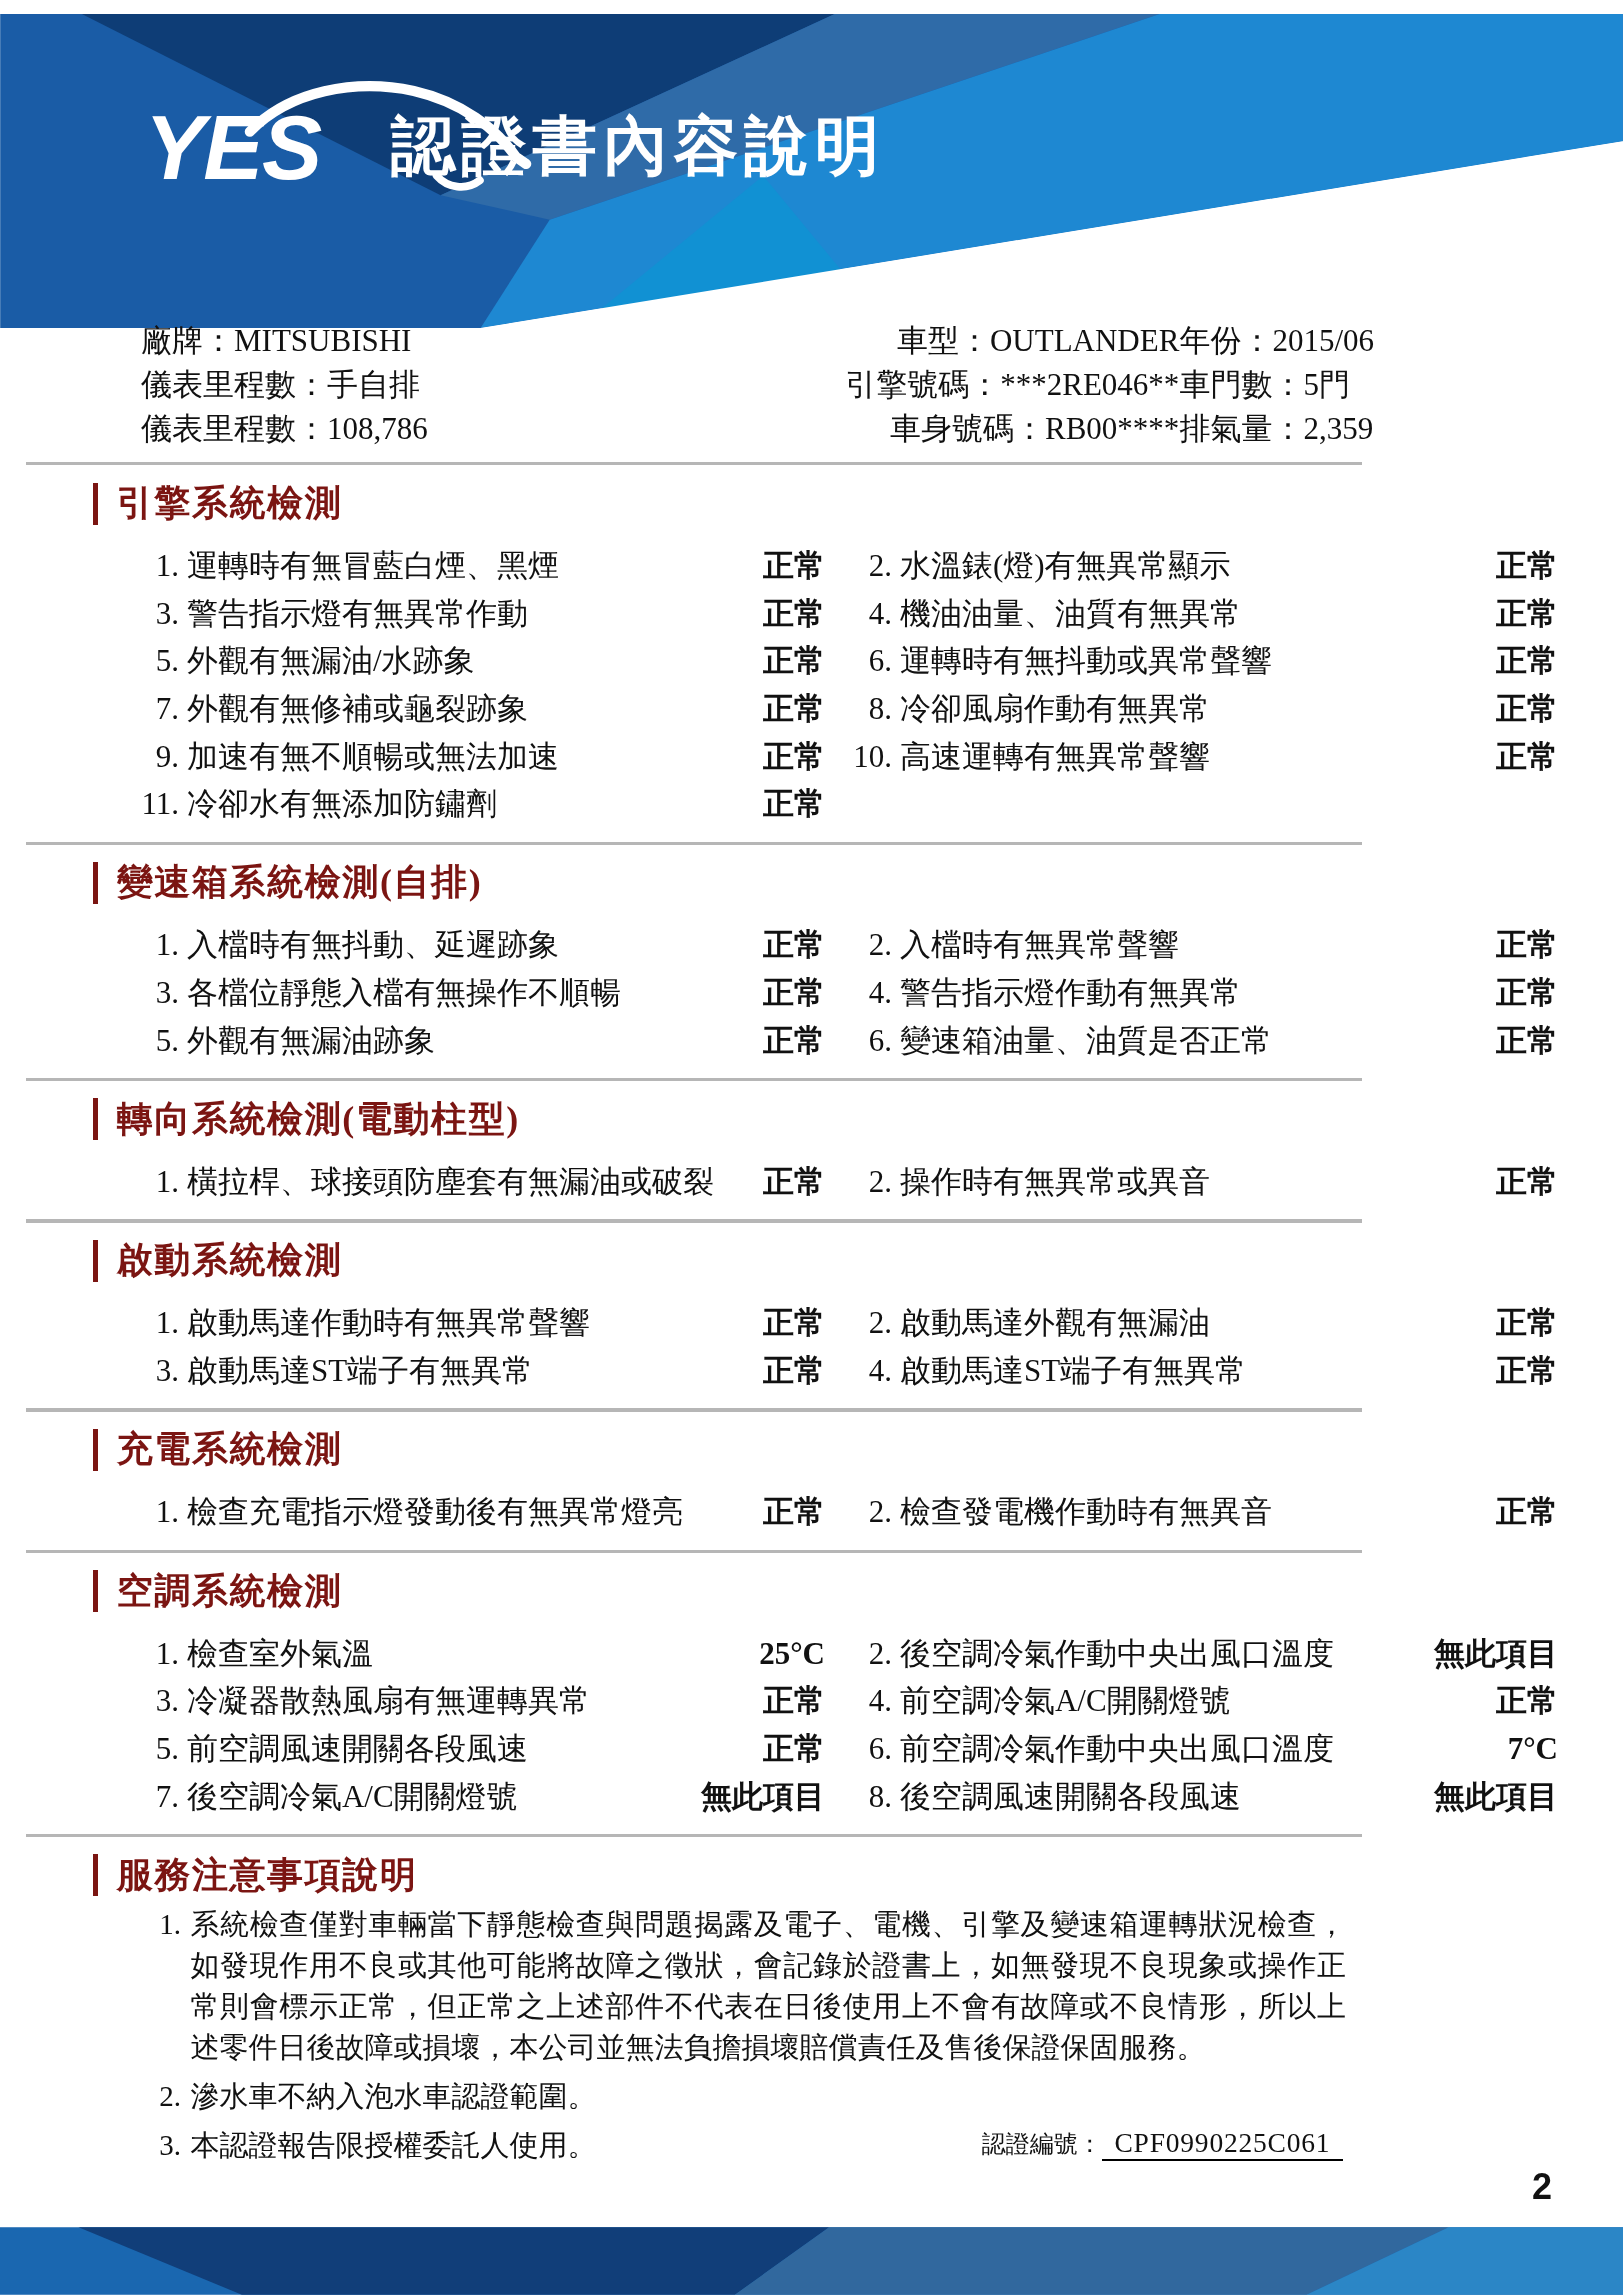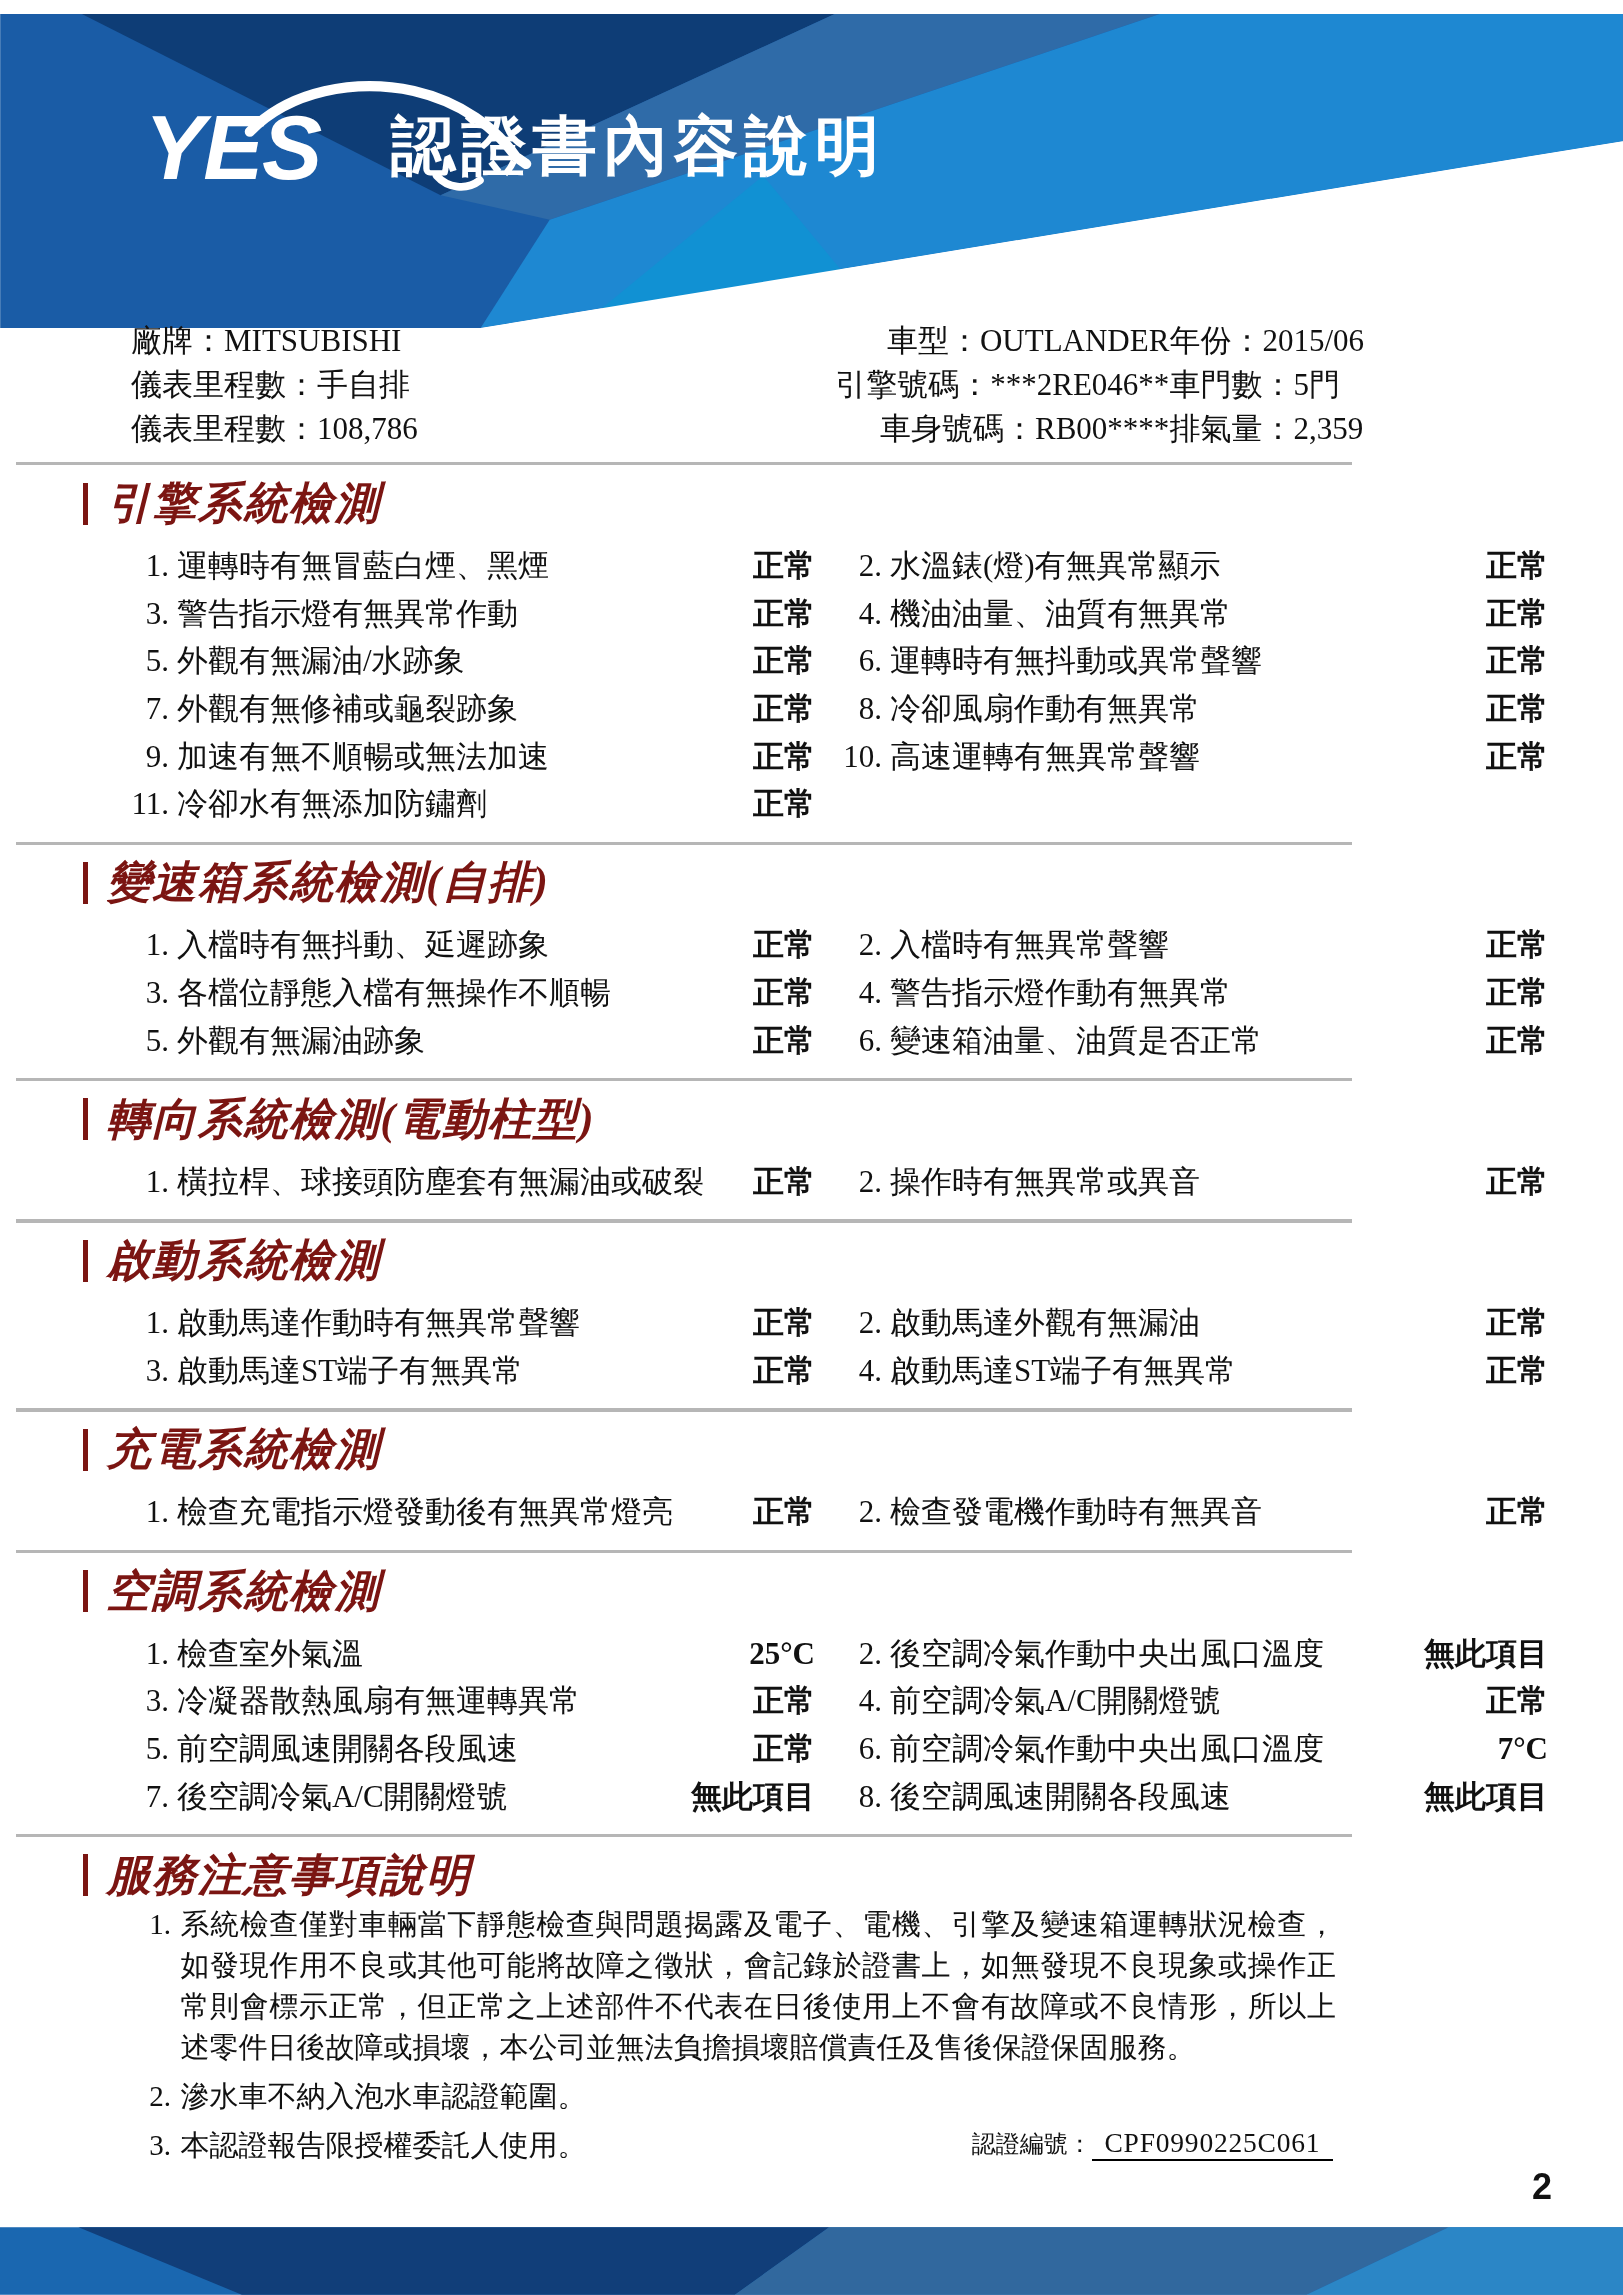--- a/index.html
+++ b/index.html
@@ -3,32 +3,32 @@
 <meta charset="utf-8">
 <style>
   html,body{margin:0;padding:0;}
   body{
     width:1623px;height:2295px;position:relative;background:#ffffff;
     font-family:"Liberation Serif","DejaVu Serif",serif;color:#111;
     overflow:hidden;
   }
   .header{position:absolute;top:14px;left:0;width:1623px;height:314px;}
   .footer{position:absolute;bottom:0;left:0;width:1623px;height:68px;}
-  .content{position:absolute;top:318px;left:4px;width:1360px;}
+  .content{position:absolute;top:318px;left:14px;width:1360px;}
   .vehicle-info{display:flex;margin:4.7px 0 0 127px;font-size:31px;}
   .vi-col{display:flex;flex-direction:column;}
   .vi-col1{width:481px;}
   .vi-col2{width:614px;align-items:flex-end;}
   .vi-col3{flex:1;}
   .vi-row{margin-bottom:9.4px;line-height:35px;white-space:nowrap;}
   .rule{height:3.1px;background:#b6b6b6;margin:20.4px 11.8px 0 11.8px;}
   .rule.info-rule{margin-top:6.3px;}
   .title-row{display:flex;align-items:center;margin:17.3px 0 0 79px;}
   .title-bar{width:4.7px;height:42px;background:#7b1512;margin-right:19px;flex:none;}
-  .sec-title{font-size:44px;line-height:39px;font-weight:bold;color:#7b1512;margin:0;letter-spacing:1.6px;font-style:italic;}
+  .sec-title{font-size:36px;line-height:39px;font-weight:bold;color:#7b1512;margin:0;letter-spacing:1.6px;}
   .items{
     display:grid;grid-template-columns:685px 705px;column-gap:28px;row-gap:12.6px;
     margin:23.6px 0 0 126px;font-size:31px;line-height:35px;
   }
   .item{display:flex;align-items:baseline;}
   .item .no{min-width:39px;text-align:right;flex:none;}
   .item .text{margin-left:7.9px;white-space:nowrap;}
   .item .status{margin-left:auto;text-align:left;padding-left:15.7px;white-space:nowrap;font-weight:bold;}
   .notes-wrap{position:relative;margin-top:14px;}
   .note{display:flex;font-size:29px;line-height:41px;margin:7.9px 28px 0 129px;}

